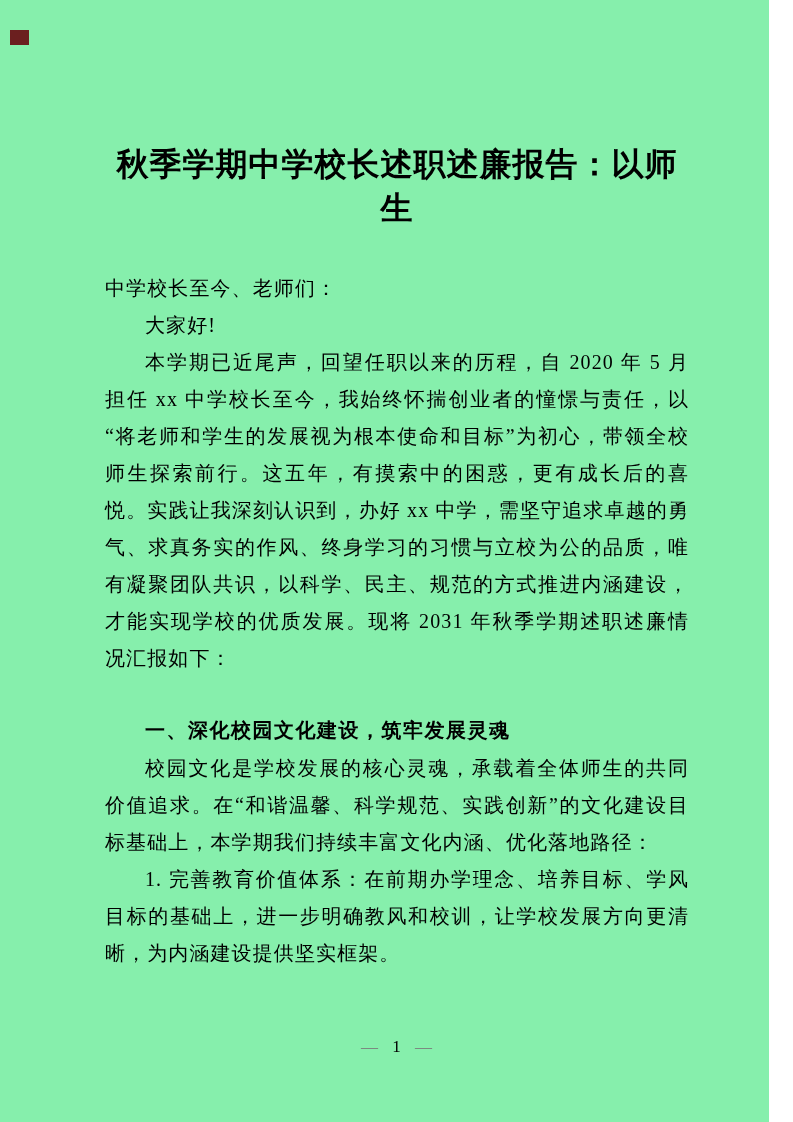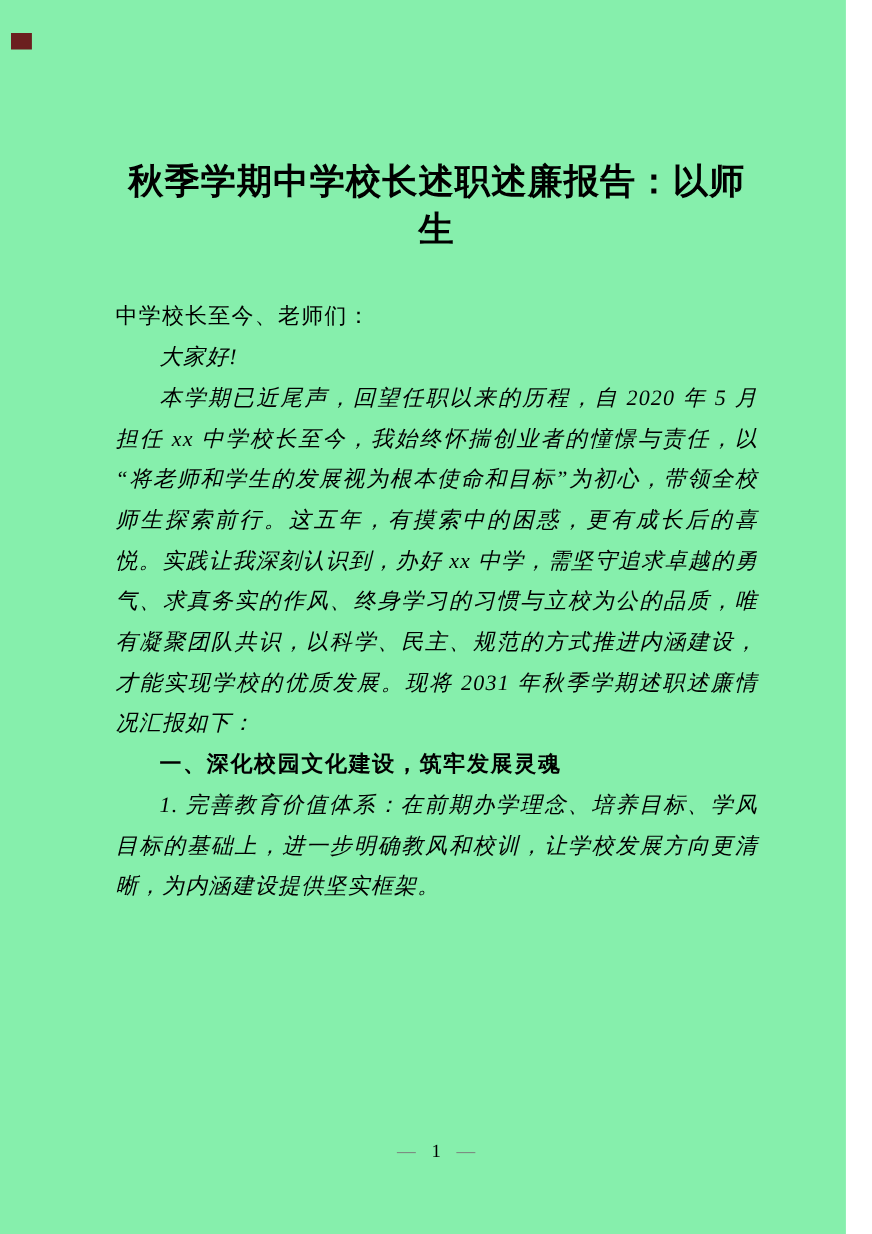--- a/index.html
+++ b/index.html
@@ -43,27 +43,27 @@
     line-height: 37px;
     letter-spacing: 1.1px;
     text-align: justify;
   }
   .doc-body p {
     margin: 0;
     padding: 0;
   }
   .doc-body p.indent {
     text-indent: 2em;
-    font-style: italic;
   }
   .doc-body p.heading {
     text-indent: 2em;
     font-weight: 700;
-    font-family: Liberation Sans, sans-serif;
+    font-family: Liberation Mono, monospace;
     letter-spacing: 1.5px;
+    margin-top: 36px;
   }
   .page-footer {
     position: absolute;
     left: 0;
     top: 1036px;
     width: 793px;
     text-align: center;
     font-size: 17px;
     line-height: 22px;
   }
@@ -85,20 +85,21 @@
 
   <div class="doc-title">
     <div>秋季学期中学校长述职述廉报告：以师生</div>
   </div>
 
   <div class="doc-body">
       <p>中学校长至今、老师们：</p>
       <p class="indent">大家好!</p>
       <p class="indent">本学期已近尾声，回望任职以来的历程，自 2020 年 5 月担任 xx 中学校长至今，我始终怀揣创业者的憧憬与责任，以“将老师和学生的发展视为根本使命和目标”为初心，带领全校师生探索前行。这五年，有摸索中的困惑，更有成长后的喜悦。实践让我深刻认识到，办好 xx 中学，需坚守追求卓越的勇气、求真务实的作风、终身学习的习惯与立校为公的品质，唯有凝聚团队共识，以科学、民主、规范的方式推进内涵建设，才能实现学校的优质发展。现将 2031 年秋季学期述职述廉情况汇报如下：</p>
       <p class="heading">一、深化校园文化建设，筑牢发展灵魂</p>
+      <p class="indent">校园文化是学校发展的核心灵魂，承载着全体师生的共同价值追求。在“和谐温馨、科学规范、实践创新”的文化建设目标基础上，本学期我们持续丰富文化内涵、优化落地路径：</p>
       <p class="indent">1. 完善教育价值体系：在前期办学理念、培养目标、学风目标的基础上，进一步明确教风和校训，让学校发展方向更清晰，为内涵建设提供坚实框架。</p>
     </div>
 
   <div class="page-footer">
     <span class="dash">—</span>
     <span class="num">1</span>
     <span class="dash">—</span>
   </div>
 
 </div>

